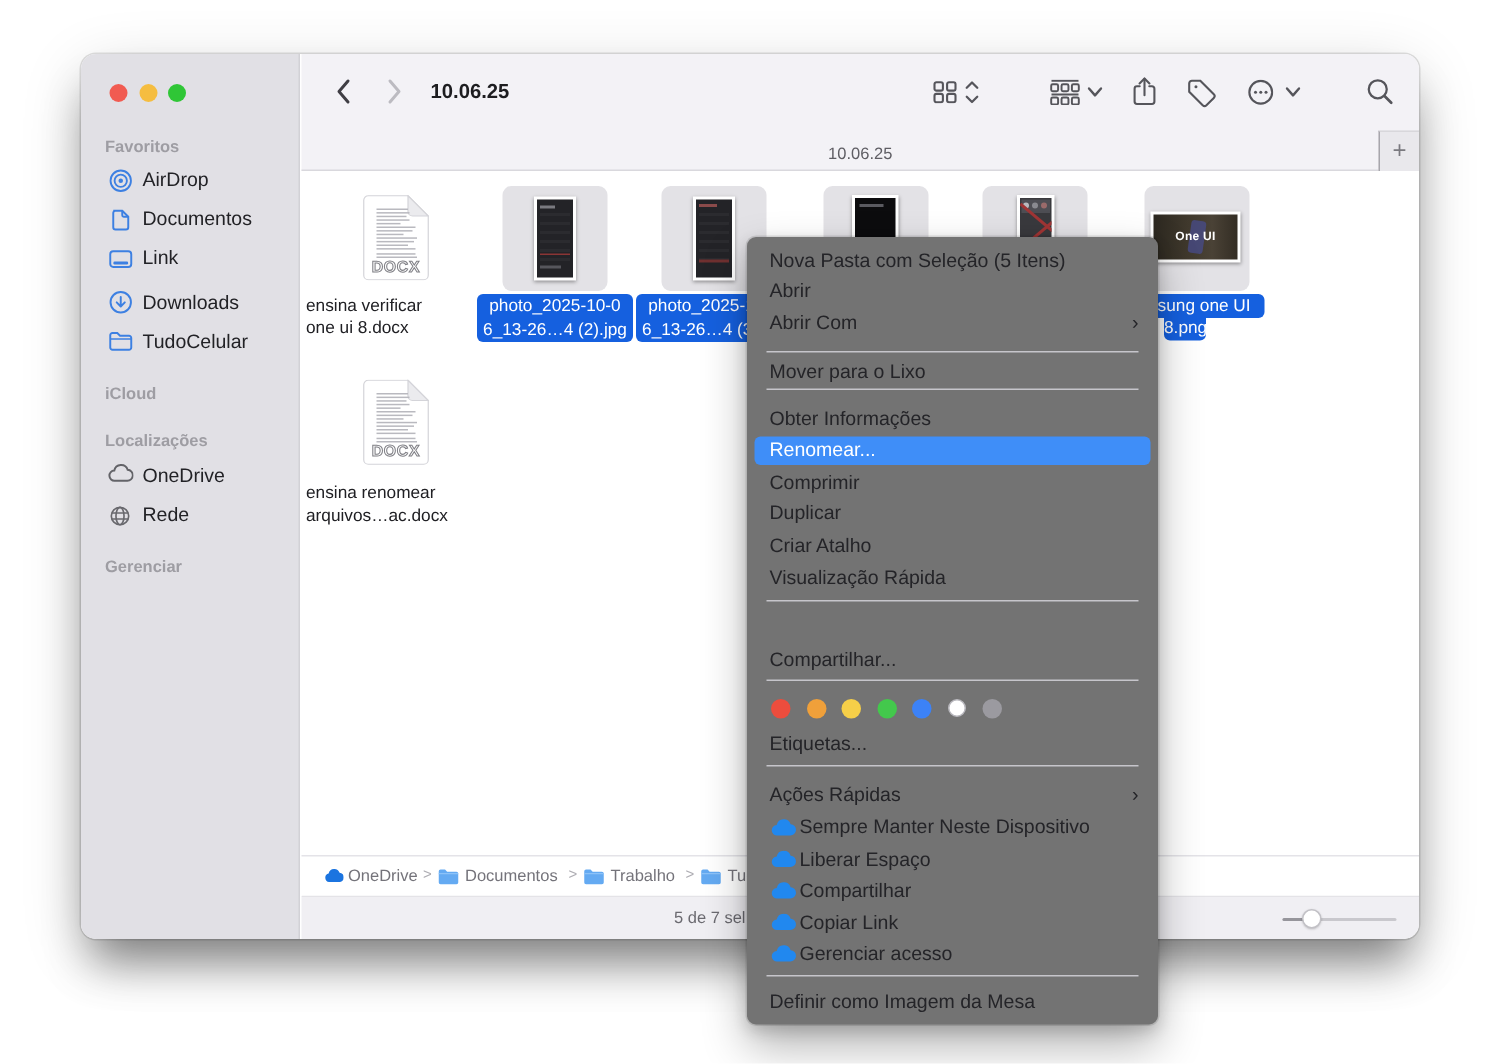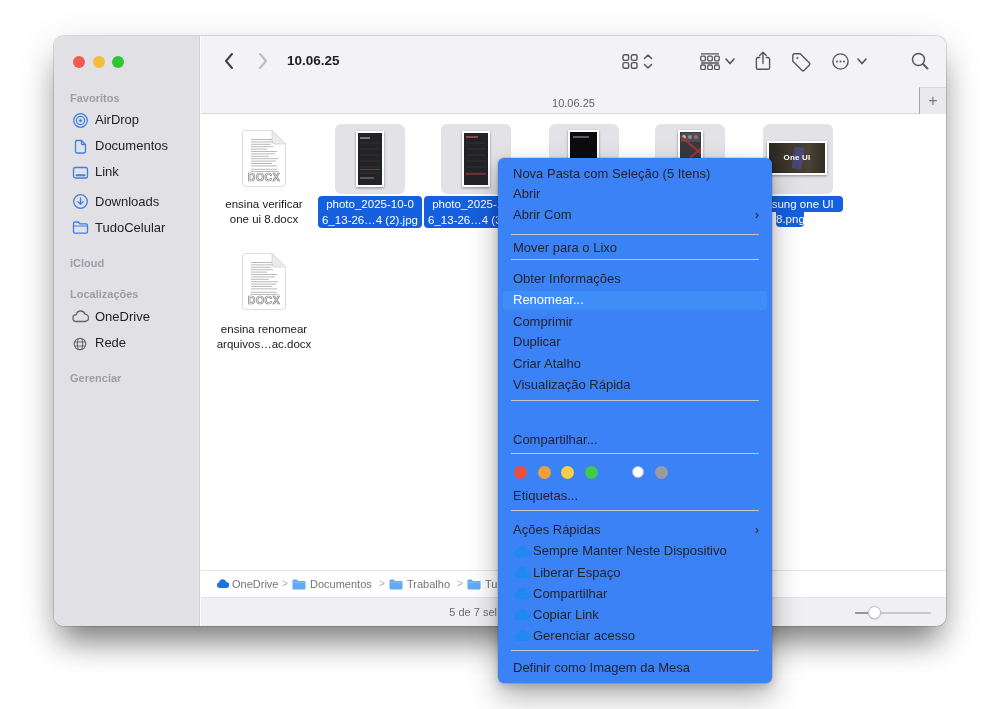--- a/index.html
+++ b/index.html
@@ -14,27 +14,27 @@
 .sbitem{position:absolute;left:41px;font-size:13px;color:#222226;height:18px;line-height:18px;white-space:nowrap}
 .sbicon{position:absolute;left:18px;width:17px;height:17px}
 #band{position:absolute;left:147px;top:0;right:0;height:78px;background:#f3f2f6;border-bottom:1px solid #d9d8dd}
 .ticon{position:absolute}
 #ghdr{position:absolute;left:0;right:0;top:56px;height:22px;font-size:11px;color:#5f5e64;text-align:center;line-height:22px}
 #plusbox{position:absolute;right:0;top:51px;width:27px;height:27px;background:#e9e8ec;border-left:1px solid #a7a6ac;border-top:1px solid #d8d7db;color:#7a797f;font-size:16px;text-align:center;line-height:25px;font-weight:400}
 .selbox{position:absolute;top:88px;width:70px;height:70px;background:#e3e2e6;border-radius:6px}
 .thumb{position:absolute;background:#fff;box-shadow:0 1px 2.5px rgba(0,0,0,.38)}
 .tinner{position:absolute;inset:2px;background:#232327;overflow:hidden}
 .lbl{position:absolute;background:#1560df;border-radius:4px;color:#fff;font-size:11.5px;text-align:center;height:16px;line-height:16px;white-space:nowrap;overflow:hidden}
-.dlbl{position:absolute;color:#202024;font-size:11.5px;text-align:center;height:15px;line-height:15px;white-space:nowrap}
+.dlbl{position:absolute;color:#202024;font-size:11.5px;text-align:left;height:15px;line-height:15px;white-space:nowrap}
 #pathbar{position:absolute;left:147px;right:0;top:534px;height:27px;background:#fff;border-top:1px solid #e4e3e8}
 .crumb{position:absolute;top:0;height:27px;line-height:27px;font-size:11px;color:#74737a;white-space:nowrap}
 .csep{position:absolute;top:0;height:27px;line-height:26px;font-size:10px;color:#aeadb3}
 #statusbar{position:absolute;left:147px;right:0;top:561px;height:29px;background:#f0eff3;border-top:1px solid #e4e3e7;border-radius:0 0 10px 0}
 #stext{position:absolute;right:449px;top:0;height:29px;line-height:29px;font-size:11px;color:#6b6a70}
-#menu{position:absolute;left:498px;top:158px;width:274px;height:525px;background:#3b82f6;border-radius:6px;
+#menu{position:absolute;left:498px;top:158px;width:274px;height:525px;background:#737373;border-radius:6px;
  box-shadow:0 0 0 1px rgba(0,0,0,.10),0 14px 30px rgba(0,0,0,.30),0 4px 10px rgba(0,0,0,.16)}
 .mi{position:absolute;left:15px;right:12px;height:20px;line-height:20px;font-size:13px;color:#242428;white-space:nowrap}
 .msep{position:absolute;left:13px;right:13px;height:1px;background:#c6c5cb}
 .mhl{position:absolute;left:5px;right:5px;top:133px;height:19px;background:#3f8ef8;border-radius:4px}
 .marr{position:absolute;right:13px;font-size:13px;color:#242428}
 .clc{position:absolute;left:16px;width:17px;height:12px}
 .mic{left:35px}
 .dot{position:absolute;width:13px;height:13px;border-radius:50%;top:308px}
 </style></head>
 <body>

